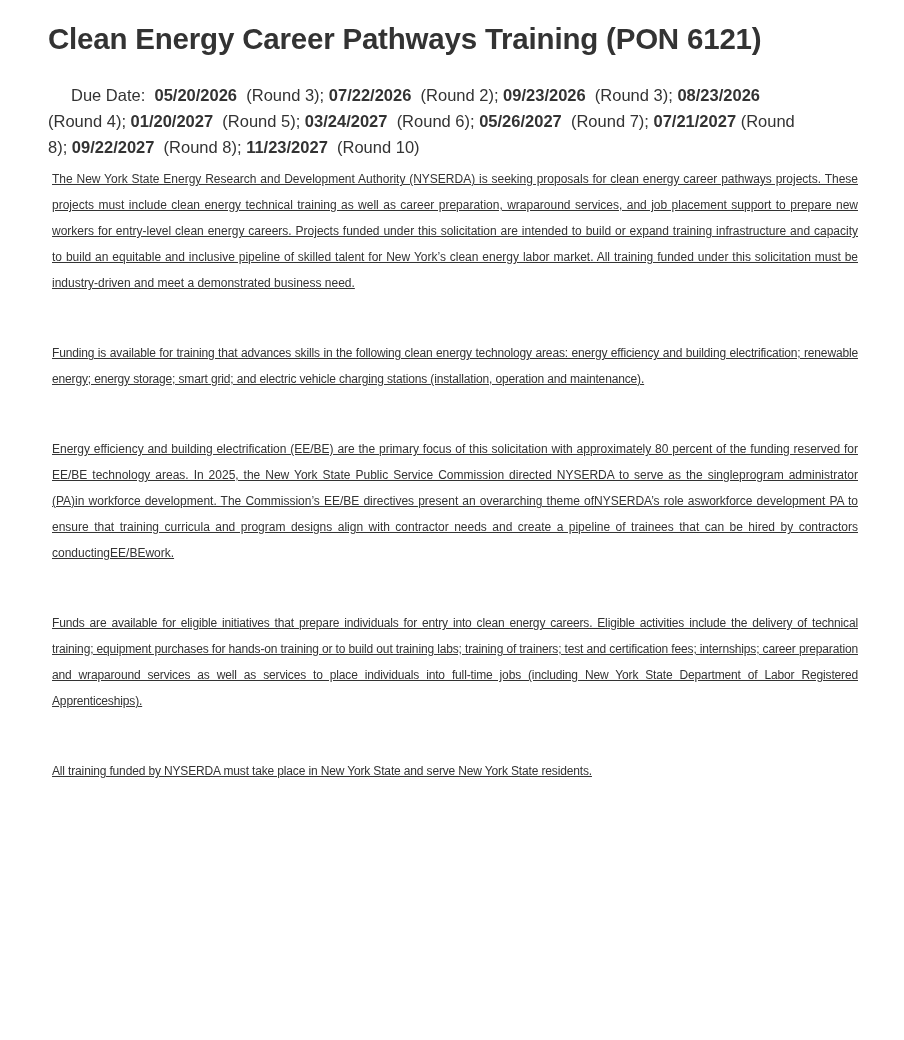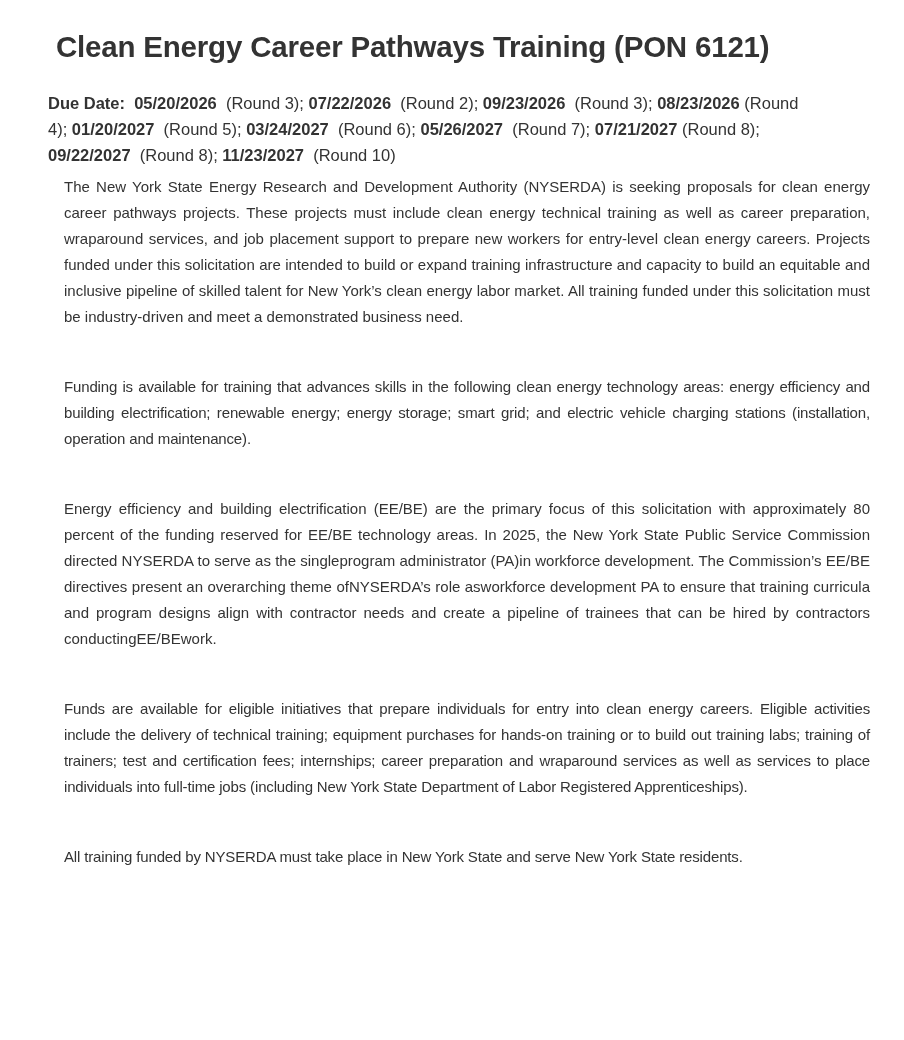--- a/index.html
+++ b/index.html
@@ -8,52 +8,53 @@
       height: 1040px;
       overflow: hidden;
       font-family: "Liberation Sans", sans-serif;
       color: #333333;
     }
     .page {
       position: relative;
       padding: 0 50px 0 48px;
     }
     .title {
-      margin: 8px;
+      margin: 0;
       padding-top: 21px;
       font-size: 29.5px;
       font-weight: bold;
       color: #333333;
       letter-spacing: -0.2px;
       line-height: 36px;
     }
     .due-dates {
       margin-top: 25px;
       font-size: 16.5px;
       line-height: 26px;
       color: #333333;
       width: 770px;
     }
-    .due-dates .label { font-weight: bold; }
+    .due-dates .label { font-weight: normal; margin-left: 23px; }
     .due-dates .date { font-weight: bold; }
     .section-heading {
       margin: 0;
       margin-top: 33px;
       font-size: 24px;
       font-weight: normal;
       color: #333333;
       line-height: 32px;
     }
     .para {
-      margin: 16px;
-      font-size: 15px;
+      margin: 4px;
+      font-size: 12px;
       line-height: 26px;
       text-align: justify;
       color: #333333;
       width: 806px;
+      text-decoration: underline;
     }
     .para.first { margin-top: 6px; }
     .para + .para { margin-top: 44px; }
     .para.condensed {
       letter-spacing: -0.15px;
     }
   </style>
 </head>
 <body>
 

